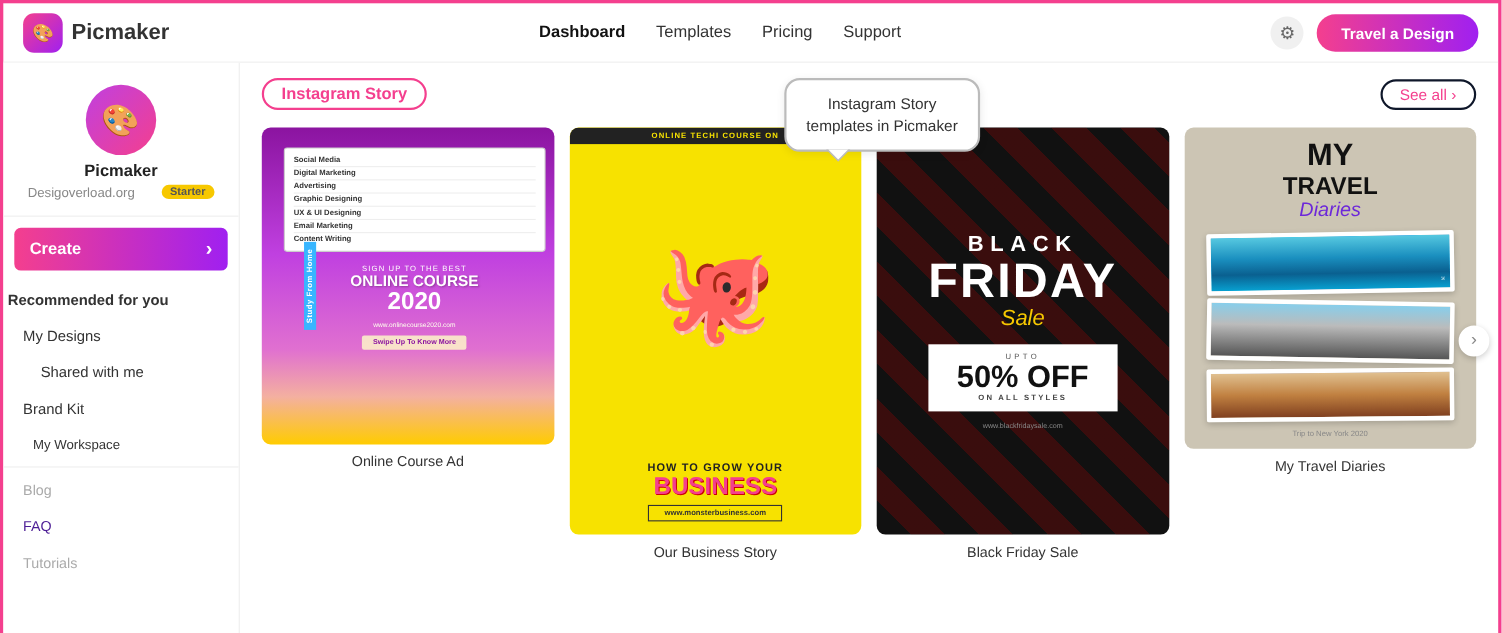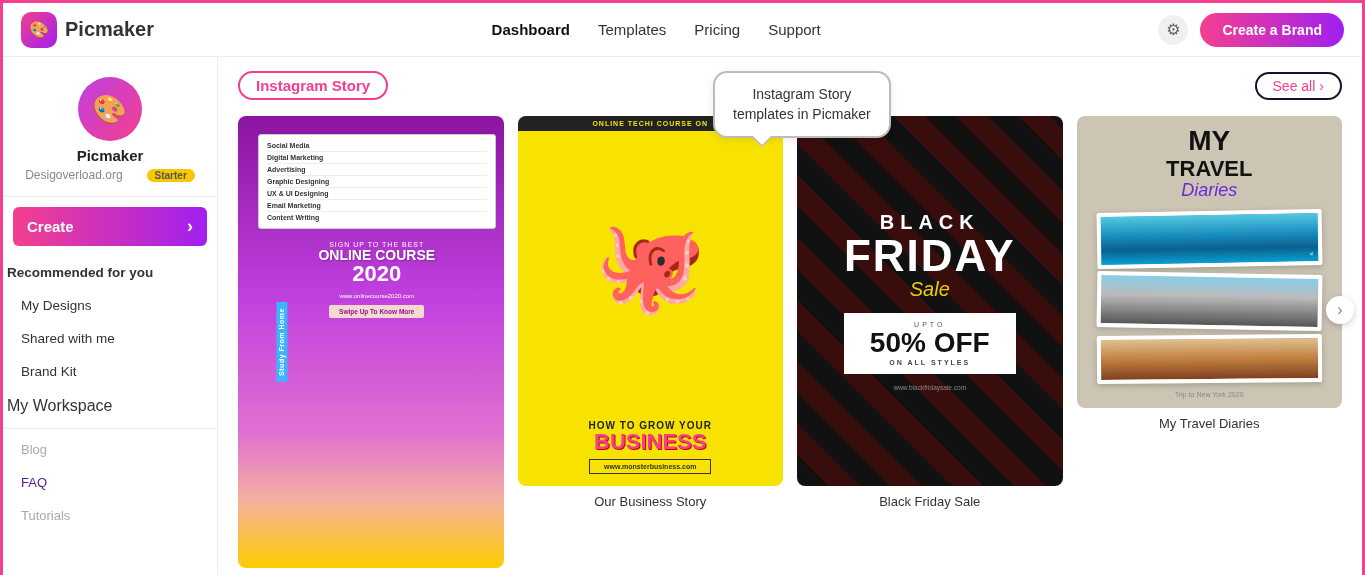--- a/index.html
+++ b/index.html
@@ -20,55 +20,55 @@
     <span style="font-size:20px;font-weight:700;color:#333;">Picmaker</span>
   </div>
   <div style="display:flex;align-items:center;gap:28px;">
     <span style="font-size:15px;font-weight:700;color:#111;cursor:pointer;">Dashboard</span>
     <span style="font-size:15px;color:#333;cursor:pointer;">Templates</span>
     <span style="font-size:15px;color:#333;cursor:pointer;">Pricing</span>
     <span style="font-size:15px;color:#333;cursor:pointer;">Support</span>
   </div>
   <div style="display:flex;align-items:center;gap:12px;">
     <div style="width:30px;height:30px;border-radius:50%;background:#f0f0f0;display:flex;align-items:center;justify-content:center;font-size:16px;cursor:pointer;color:#666;">⚙</div>
-    <button style="background:linear-gradient(90deg,#f43f8e,#a020f0);color:#fff;border:none;border-radius:24px;padding:9px 22px;font-size:14px;font-weight:600;cursor:pointer;">Create a Brand</button>
+    <button style="background:linear-gradient(90deg,#f43f8e,#a020f0);color:#fff;border:none;border-radius:24px;padding:9px 22px;font-size:14px;font-weight:600;cursor:pointer;">Travel a Design</button>
   </div>
 </div>
 
 <div style="display:flex;height:521px;">
 
   <div style="width:215px;min-width:215px;padding:14px 0;border-right:1px solid #eee;overflow-y:auto;background:#fff;">
     <div style="text-align:center;padding:6px 10px 14px;border-bottom:1px solid #eee;margin-bottom:6px;">
       <div style="width:64px;height:64px;border-radius:50%;margin:0 auto 6px;background:linear-gradient(135deg,#c040e0,#f43f8e);display:flex;align-items:center;justify-content:center;font-size:28px;color:#fff;">🎨</div>
       <div style="font-size:15px;font-weight:700;color:#222;margin-bottom:4px;">Picmaker</div>
-      <div style="display:flex;align-items:flex-end;justify-content:center;gap:24px;">
+      <div style="display:flex;align-items:flex-start;justify-content:center;gap:24px;">
         <span style="font-size:12px;color:#888;">Desigoverload.org</span>
         <span style="background:#f7c800;color:#555;font-size:10px;font-weight:600;border-radius:8px;padding:1px 8px;">Starter</span>
       </div>
     </div>
     <div style="padding:4px 10px 10px;">
       <button style="background:linear-gradient(90deg,#f43f8e,#a020f0);color:#fff;border:none;border-radius:6px;padding:9px 14px;width:100%;font-size:15px;font-weight:600;cursor:pointer;display:flex;align-items:center;justify-content:space-between;">
         <span>Create</span>
         <span style="font-size:18px;">›</span>
       </button>
     </div>
     <div>
       <div style="padding:9px 4px;font-size:13.5px;color:#333;cursor:pointer;font-weight:600;">
         <span>Recommended for you</span>
       </div>
       <div style="padding:9px 18px;font-size:13.5px;color:#333;cursor:pointer;">
         <span>My Designs</span>
       </div>
-      <div style="padding:9px 18px;font-size:13.5px;color:#333;cursor:pointer;">
+      <div style="padding:9px 34px;font-size:13.5px;color:#333;cursor:pointer;">
         <span>Shared with me</span>
       </div>
       <div style="padding:9px 18px;font-size:13.5px;color:#333;cursor:pointer;">
         <span>Brand Kit</span>
       </div>
-      <div style="padding:9px 4px;font-size:16px;color:#333;cursor:pointer;">
+      <div style="padding:9px 27px;font-size:12px;color:#333;cursor:pointer;">
         <span>My Workspace</span>
       </div>
       <div style="height:1px;background:#eee;margin:4px 0;"></div>
       <div style="padding:9px 18px;font-size:13px;color:#aaa;cursor:pointer;">
         <span>Blog</span>
       </div>
       <div style="padding:9px 18px;font-size:13px;color:#4c1d95;cursor:pointer;">
         <span>FAQ</span>
       </div>
       <div style="padding:9px 18px;font-size:13px;color:#aaa;cursor:pointer;">
@@ -91,21 +91,21 @@
       <div style="background:#fff;border:2px solid #bbb;border-radius:14px;padding:12px 18px;font-size:14px;color:#333;text-align:center;line-height:1.4;max-width:200px;box-shadow:0 2px 8px rgba(0,0,0,0.08);position:relative;">
         Instagram Story<br>templates in Picmaker
         <span style="position:absolute;bottom:-22px;left:36px;border:11px solid transparent;border-top-color:#bbb;display:block;width:0;height:0;"></span>
         <span style="position:absolute;bottom:-18px;left:38px;border:9px solid transparent;border-top-color:#fff;display:block;width:0;height:0;z-index:1;"></span>
       </div>
     </div>
 
     <div style="display:flex;gap:14px;position:relative;">
 
       <div style="flex:1;display:flex;flex-direction:column;align-items:center;cursor:pointer;">
-        <div style="width:100%;height:452px;border-radius:8px;overflow:hidden;background:linear-gradient(180deg,#8b14a0 0%,#c040e0 40%,#e070d0 70%,#f4b0a0 85%,#ffcc00 100%);position:relative;display:flex;flex-direction:column;align-items:center;padding:8px 8px 8px 20px;">
+        <div style="width:100%;height:288px;border-radius:8px;overflow:hidden;background:linear-gradient(180deg,#8b14a0 0%,#c040e0 40%,#e070d0 70%,#f4b0a0 85%,#ffcc00 100%);position:relative;display:flex;flex-direction:column;align-items:center;padding:8px 8px 8px 20px;">
           <div style="position:absolute;left:4px;top:50%;transform:translateY(-50%) rotate(-90deg);font-size:7px;color:#fff;font-weight:700;white-space:nowrap;letter-spacing:0.5px;background:#38b6ff;padding:2px 6px;">Study From Home</div>
           <div style="background:#fff;border:1.5px solid #ccc;border-radius:3px;padding:5px 8px;width:100%;margin-top:10px;">
             <div style="font-size:7px;color:#333;font-weight:700;padding:2px 0;border-bottom:0.5px solid #eee;">Social Media</div>
             <div style="font-size:7px;color:#333;font-weight:700;padding:2px 0;border-bottom:0.5px solid #eee;">Digital Marketing</div>
             <div style="font-size:7px;color:#333;font-weight:700;padding:2px 0;border-bottom:0.5px solid #eee;">Advertising</div>
             <div style="font-size:7px;color:#333;font-weight:700;padding:2px 0;border-bottom:0.5px solid #eee;">Graphic Designing</div>
             <div style="font-size:7px;color:#333;font-weight:700;padding:2px 0;border-bottom:0.5px solid #eee;">UX &amp; UI Designing</div>
             <div style="font-size:7px;color:#333;font-weight:700;padding:2px 0;border-bottom:0.5px solid #eee;">Email Marketing</div>
             <div style="font-size:7px;color:#333;font-weight:700;padding:2px 0;">Content Writing</div>
           </div>

